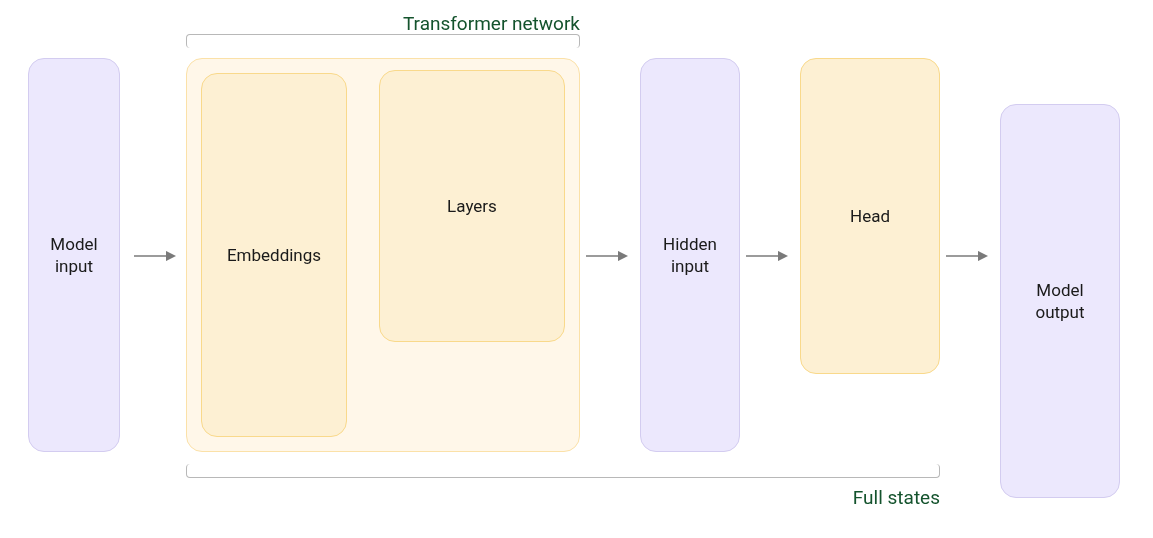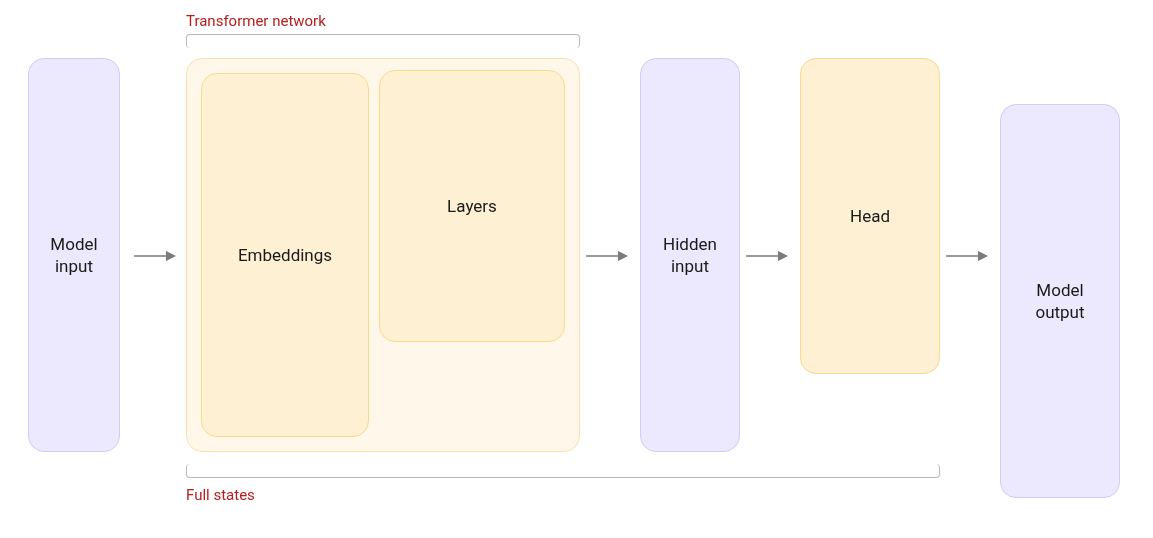--- a/index.html
+++ b/index.html
@@ -39,23 +39,23 @@
   .orange-inner {
     background: #fdf0d3;
     border: 1px solid #f9d98b;
   }
   .orange-head {
     background: #fdf0d3;
     border: 1px solid #f9d98b;
   }
   .label {
     position: absolute;
-    font-size: 15px;
-    color: #b91c1c;
-    text-align: left;
+    font-size: 19px;
+    color: #14532d;
+    text-align: right;
   }
   .bracket {
     position: absolute;
     border: 1px solid #b8b8b8;
     border-radius: 4px;
   }
   .bracket-top { border-bottom: none; }
   .bracket-bottom { border-top: none; }
   svg.arrow { position: absolute; overflow: visible; }
 </style>
@@ -75,21 +75,21 @@
     <defs>
       <marker id="ah1" viewBox="0 0 10 10" refX="8" refY="5" markerWidth="7" markerHeight="7" orient="auto">
         <path d="M0,0 L10,5 L0,10 z" fill="#7a7a7a"></path>
       </marker>
     </defs>
     <line x1="2" y1="7" x2="42" y2="7" stroke="#7a7a7a" stroke-width="1.5" marker-end="url(#ah1)"></line>
   </svg>
 
   <div class="box orange-outer" style="left:186px; top:58px; width:394px; height:394px;"></div>
 
-  <div class="box orange-inner" style="left:201px; top:73px; width:168px; height:364px;">
+  <div class="box orange-inner" style="left:201px; top:73px; width:146px; height:364px;">
     <span>Embeddings</span>
   </div>
 
   <div class="box orange-inner" style="left:379px; top:70px; width:186px; height:272px;">
     <span>Layers</span>
   </div>
 
   <svg class="arrow" style="left:584px; top:249px;" width="48" height="14" viewBox="0 0 48 14">
     <line x1="2" y1="7" x2="42" y2="7" stroke="#7a7a7a" stroke-width="1.5" marker-end="url(#ah1)"></line>
   </svg>

